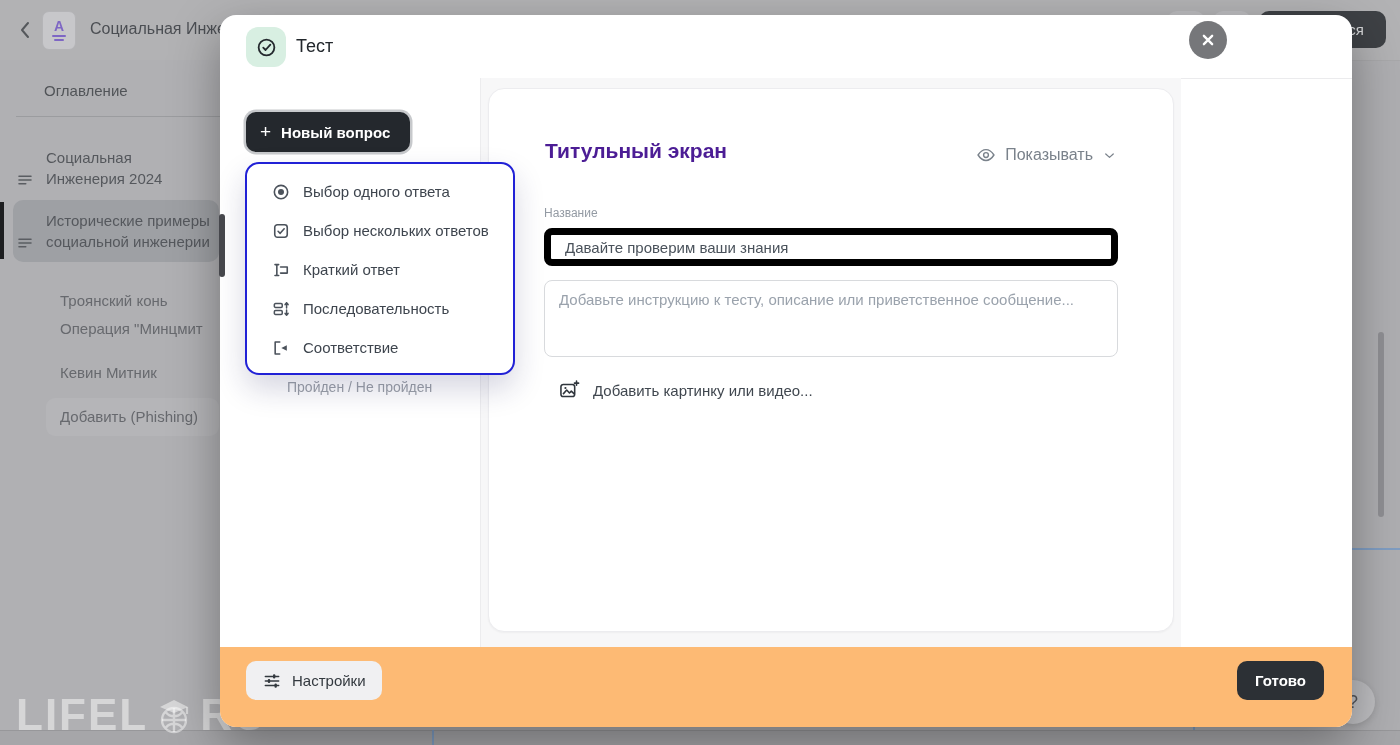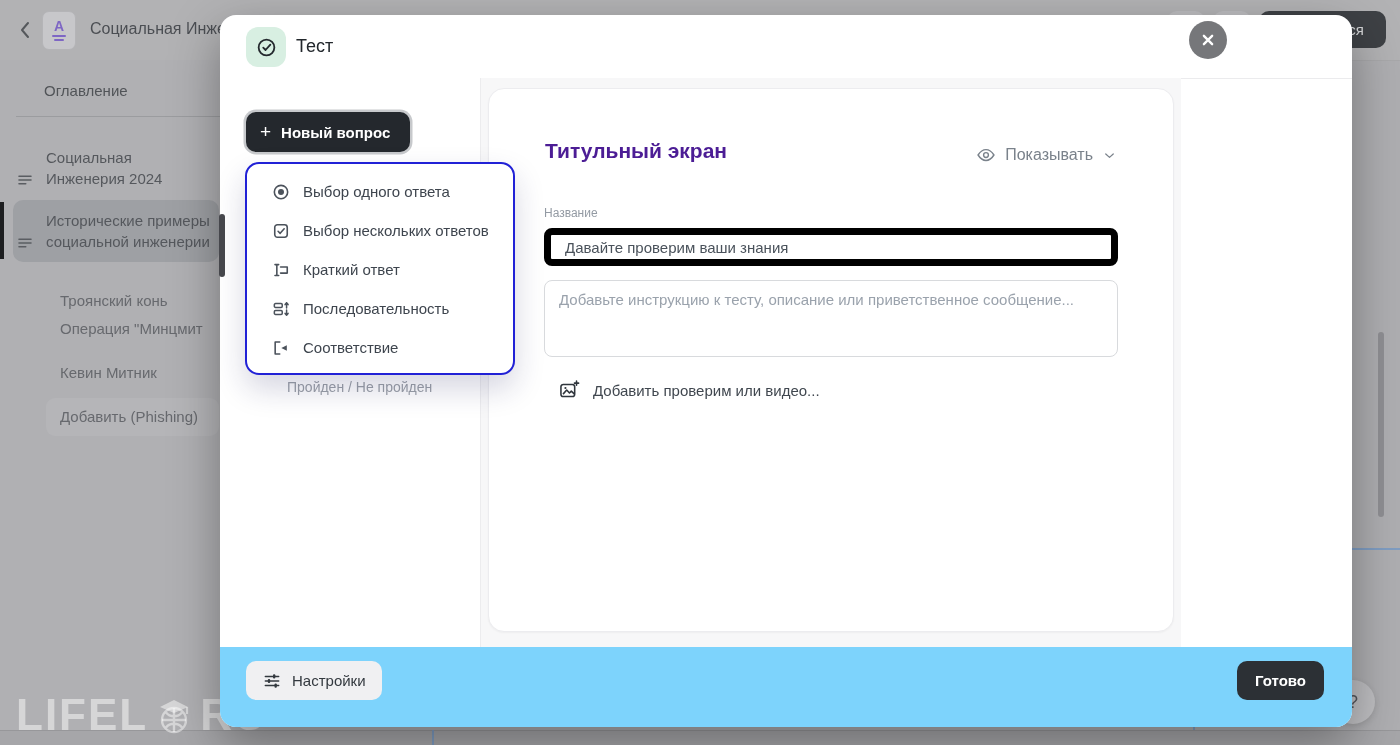--- a/index.html
+++ b/index.html
@@ -59,21 +59,21 @@
   
   .modal{position:absolute;left:220px;top:15px;width:1132px;height:712px;background:#ffffff;
          border-radius:16px;box-shadow:0 18px 50px rgba(0,0,0,.35);z-index:10;}
   .m-header{position:absolute;left:0;top:0;width:100%;height:63px;border-bottom:1px solid #ebebed;}
   .m-badge{position:absolute;left:26px;top:12px;width:40px;height:40px;border-radius:12px;
            background:#d8efe2;display:flex;align-items:center;justify-content:center;color:#24292e;}
   .m-title{position:absolute;left:76px;top:21px;font-size:18px;font-weight:500;color:#22272c;}
   .m-body-left{position:absolute;left:0;top:63px;width:260px;height:569px;background:#fff;}
   .m-body-right{position:absolute;left:260px;top:63px;width:700px;height:569px;background:#f7f7f8;
                 border-left:1px solid #ececee;}
-  .m-footer{position:absolute;left:0;top:632px;width:100%;height:80px;background:#7dd3fc;
+  .m-footer{position:absolute;left:0;top:632px;width:100%;height:80px;background:#fdba74;
             border-radius:0 0 16px 16px;}
 
   .new-q-btn{position:absolute;left:26px;top:97px;height:40px;padding:0 20px 0 14px;border-radius:10px;
              background:#24282d;color:#fff;font-size:15px;font-weight:600;display:flex;gap:10px;
              align-items:center;box-shadow:0 0 0 2.5px #c7c9cc;cursor:pointer;}
   .plus-glyph{font-size:19px;font-weight:400;line-height:1;margin-top:-2px;}
 
   .qtype-menu{position:absolute;left:25px;top:147px;width:270px;height:213px;background:#fff;
               border:2px solid #2121d6;border-radius:14px;box-shadow:0 14px 30px rgba(25,25,90,.18);
               z-index:30;padding:8px 0;box-sizing:border-box;}
@@ -241,21 +241,21 @@
       <textarea class="instr-area" placeholder="Добавьте инструкцию к тесту, описание или приветственное сообщение..." style=""></textarea>
       <div class="add-media">
         <span class="micon">
           <svg width="22" height="22" viewBox="0 0 24 24">
               <rect x="3.2" y="6" width="15" height="13" rx="2.5" fill="none" stroke="currentColor" stroke-width="1.7"></rect>
               <path d="M5.5 16.5 l4 -4.5 3 3.2 2 -2 3.5 3.3" fill="none" stroke="currentColor" stroke-width="1.7" stroke-linejoin="round"></path>
               <circle cx="8.1" cy="9.8" r="1.2" fill="currentColor"></circle>
               <path d="M20.2 2.2 v4.6 M17.9 4.5 h4.6" stroke="currentColor" stroke-width="1.7" stroke-linecap="round"></path>
             </svg>
         </span>
-        <span>Добавить проверим или видео...</span>
+        <span>Добавить картинку или видео...</span>
       </div>
     </div>
 
     <div class="new-q-btn">
       <span class="plus-glyph">+</span>
       <span>Новый вопрос</span>
     </div>
 
     <div class="qtype-menu">
       <div class="qtype-item">

